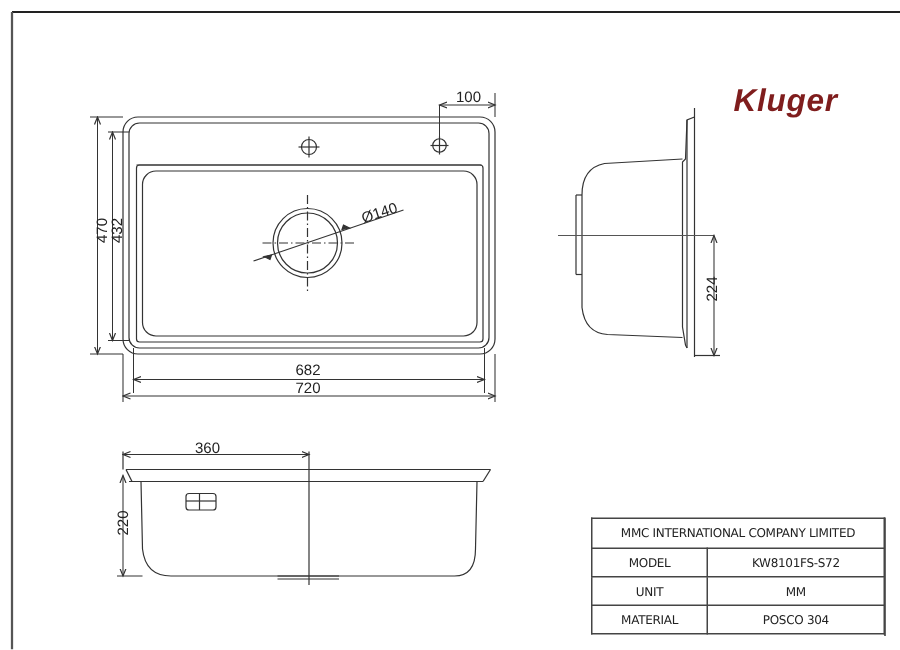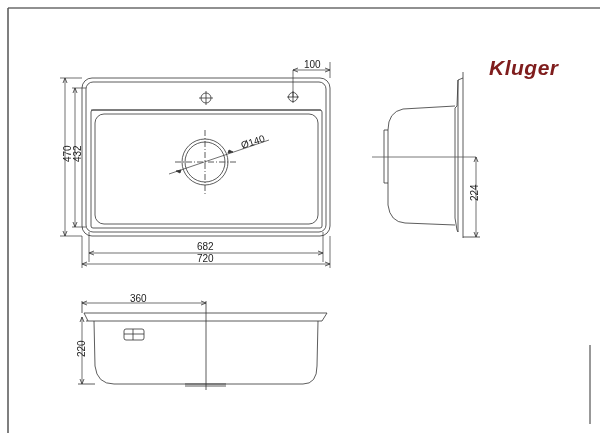--- a/index.html
+++ b/index.html
@@ -130,13 +130,32 @@
 
       <line x1="78" y1="384" x2="95" y2="384"></line>
       <line x1="82" y1="317" x2="82" y2="384" marker-start="url(#arrs)" marker-end="url(#arr)" stroke-width="0.7"></line>
     </g>
     <text class="dim" x="130" y="302">360</text>
     <text class="dim" x="72" y="358" transform="rotate(-90 78 351)">220</text>
   </svg>
 
   <div class="logo">Kluger</div>
 
+  <table class="title-block">
+    <tbody>
+        <tr>
+      <td class="company" colspan="2">MMC INTERNATIONAL COMPANY LIMITED</td>
+    </tr>
+    <tr>
+      <td>MODEL</td>
+      <td>KW8101FS-S72</td>
+    </tr>
+    <tr>
+      <td>UNIT</td>
+      <td>MM</td>
+    </tr>
+    <tr>
+      <td>MATERIAL</td>
+      <td>POSCO 304</td>
+    </tr>
+  </tbody>
+    </table>
 </div>
 
 </body></html>

